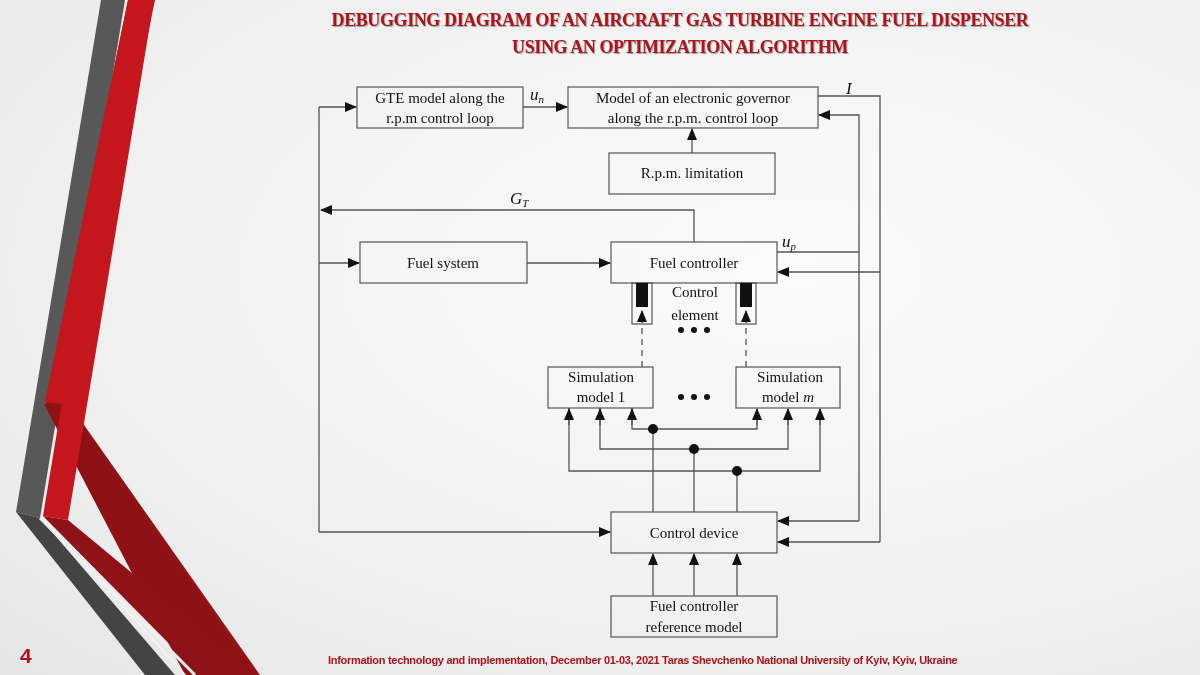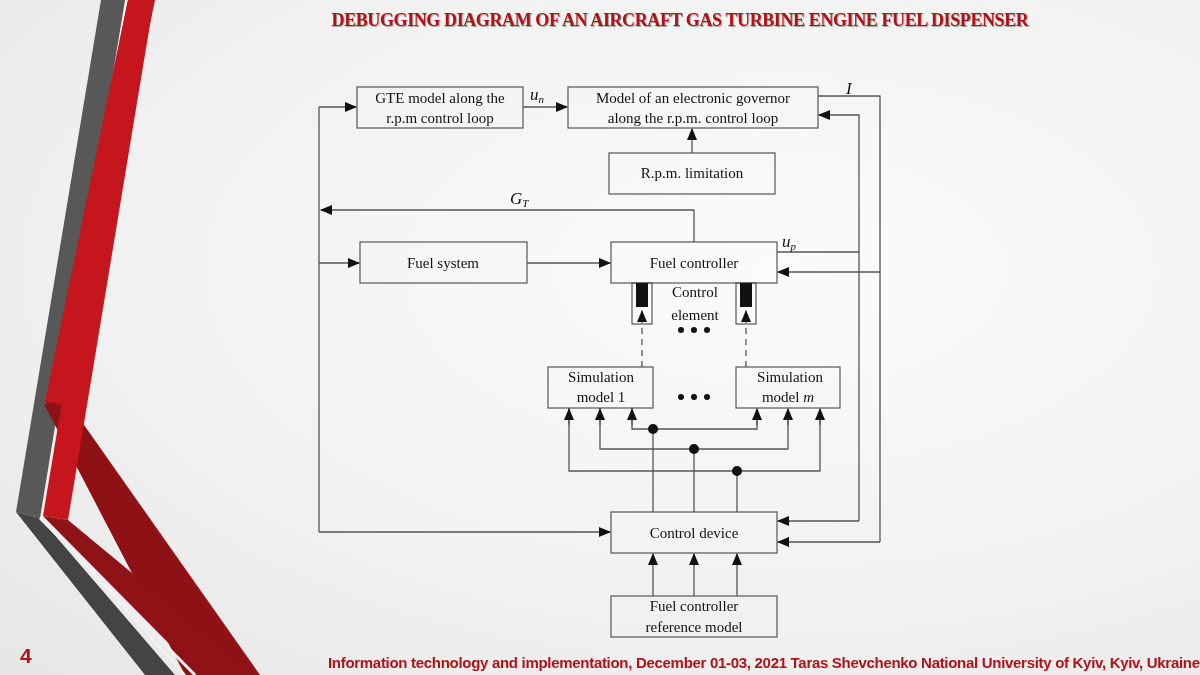--- a/index.html
+++ b/index.html
@@ -21,21 +21,21 @@
   .box text, .lbl { font-family: "Liberation Serif", serif; font-size: 15px; fill: #111; }
   .var { font-family: "Liberation Serif", serif; font-style: italic; font-size: 17px; fill: #111; }
   .ln { stroke: #555; stroke-width: 1.3; fill: none; }
   .dash { stroke: #555; stroke-width: 1.3; stroke-dasharray: 6 5; fill: none; }
   .page-num {
     position: absolute; left: 20px; top: 644px; color: #b01218;
     font-family: "Liberation Sans", sans-serif; font-weight: bold; font-size: 21px;
   }
   .footer {
     position: absolute; left: 328px; top: 654px; color: #b01218;
-    font-family: "Liberation Sans", sans-serif; font-size: 15px; font-weight: bold;
+    font-family: "Liberation Sans", sans-serif; font-size: 11px; font-weight: bold;
     letter-spacing: -0.3px; white-space: nowrap;
   }
 </style>
 </head>
 <body>
 
 <svg class="deco" width="260" height="675">
   <defs>
     <linearGradient id="gGray" x1="0" y1="0" x2="1" y2="0">
       <stop offset="0" stop-color="#4a4a4a"></stop>
@@ -56,20 +56,21 @@
 </svg>
 
 <svg class="deco" width="260" height="675">
   <polygon points="129,0 154,0 68,520 43,516" fill="#c4161c"></polygon>
   <polygon points="43,516 68,520 255,675 200,675" fill="#8f1216"></polygon>
   <line x1="40" y1="518" x2="195" y2="675" stroke="#f0f0f0" stroke-width="3"></line>
 </svg>
 
 <div class="title">
   <div>DEBUGGING DIAGRAM OF AN AIRCRAFT GAS TURBINE ENGINE FUEL DISPENSER</div>
+  <div>USING AN OPTIMIZATION  ALGORITHM</div>
 </div>
 
 <svg id="diagram" width="1200" height="675">
   <defs>
     <marker id="arr" markerWidth="12" markerHeight="10" refX="11" refY="5" orient="auto" markerUnits="userSpaceOnUse">
       <path d="M0,0 L12,5 L0,10 z" fill="#111"></path>
     </marker>
   </defs>
 
   <g class="box">

